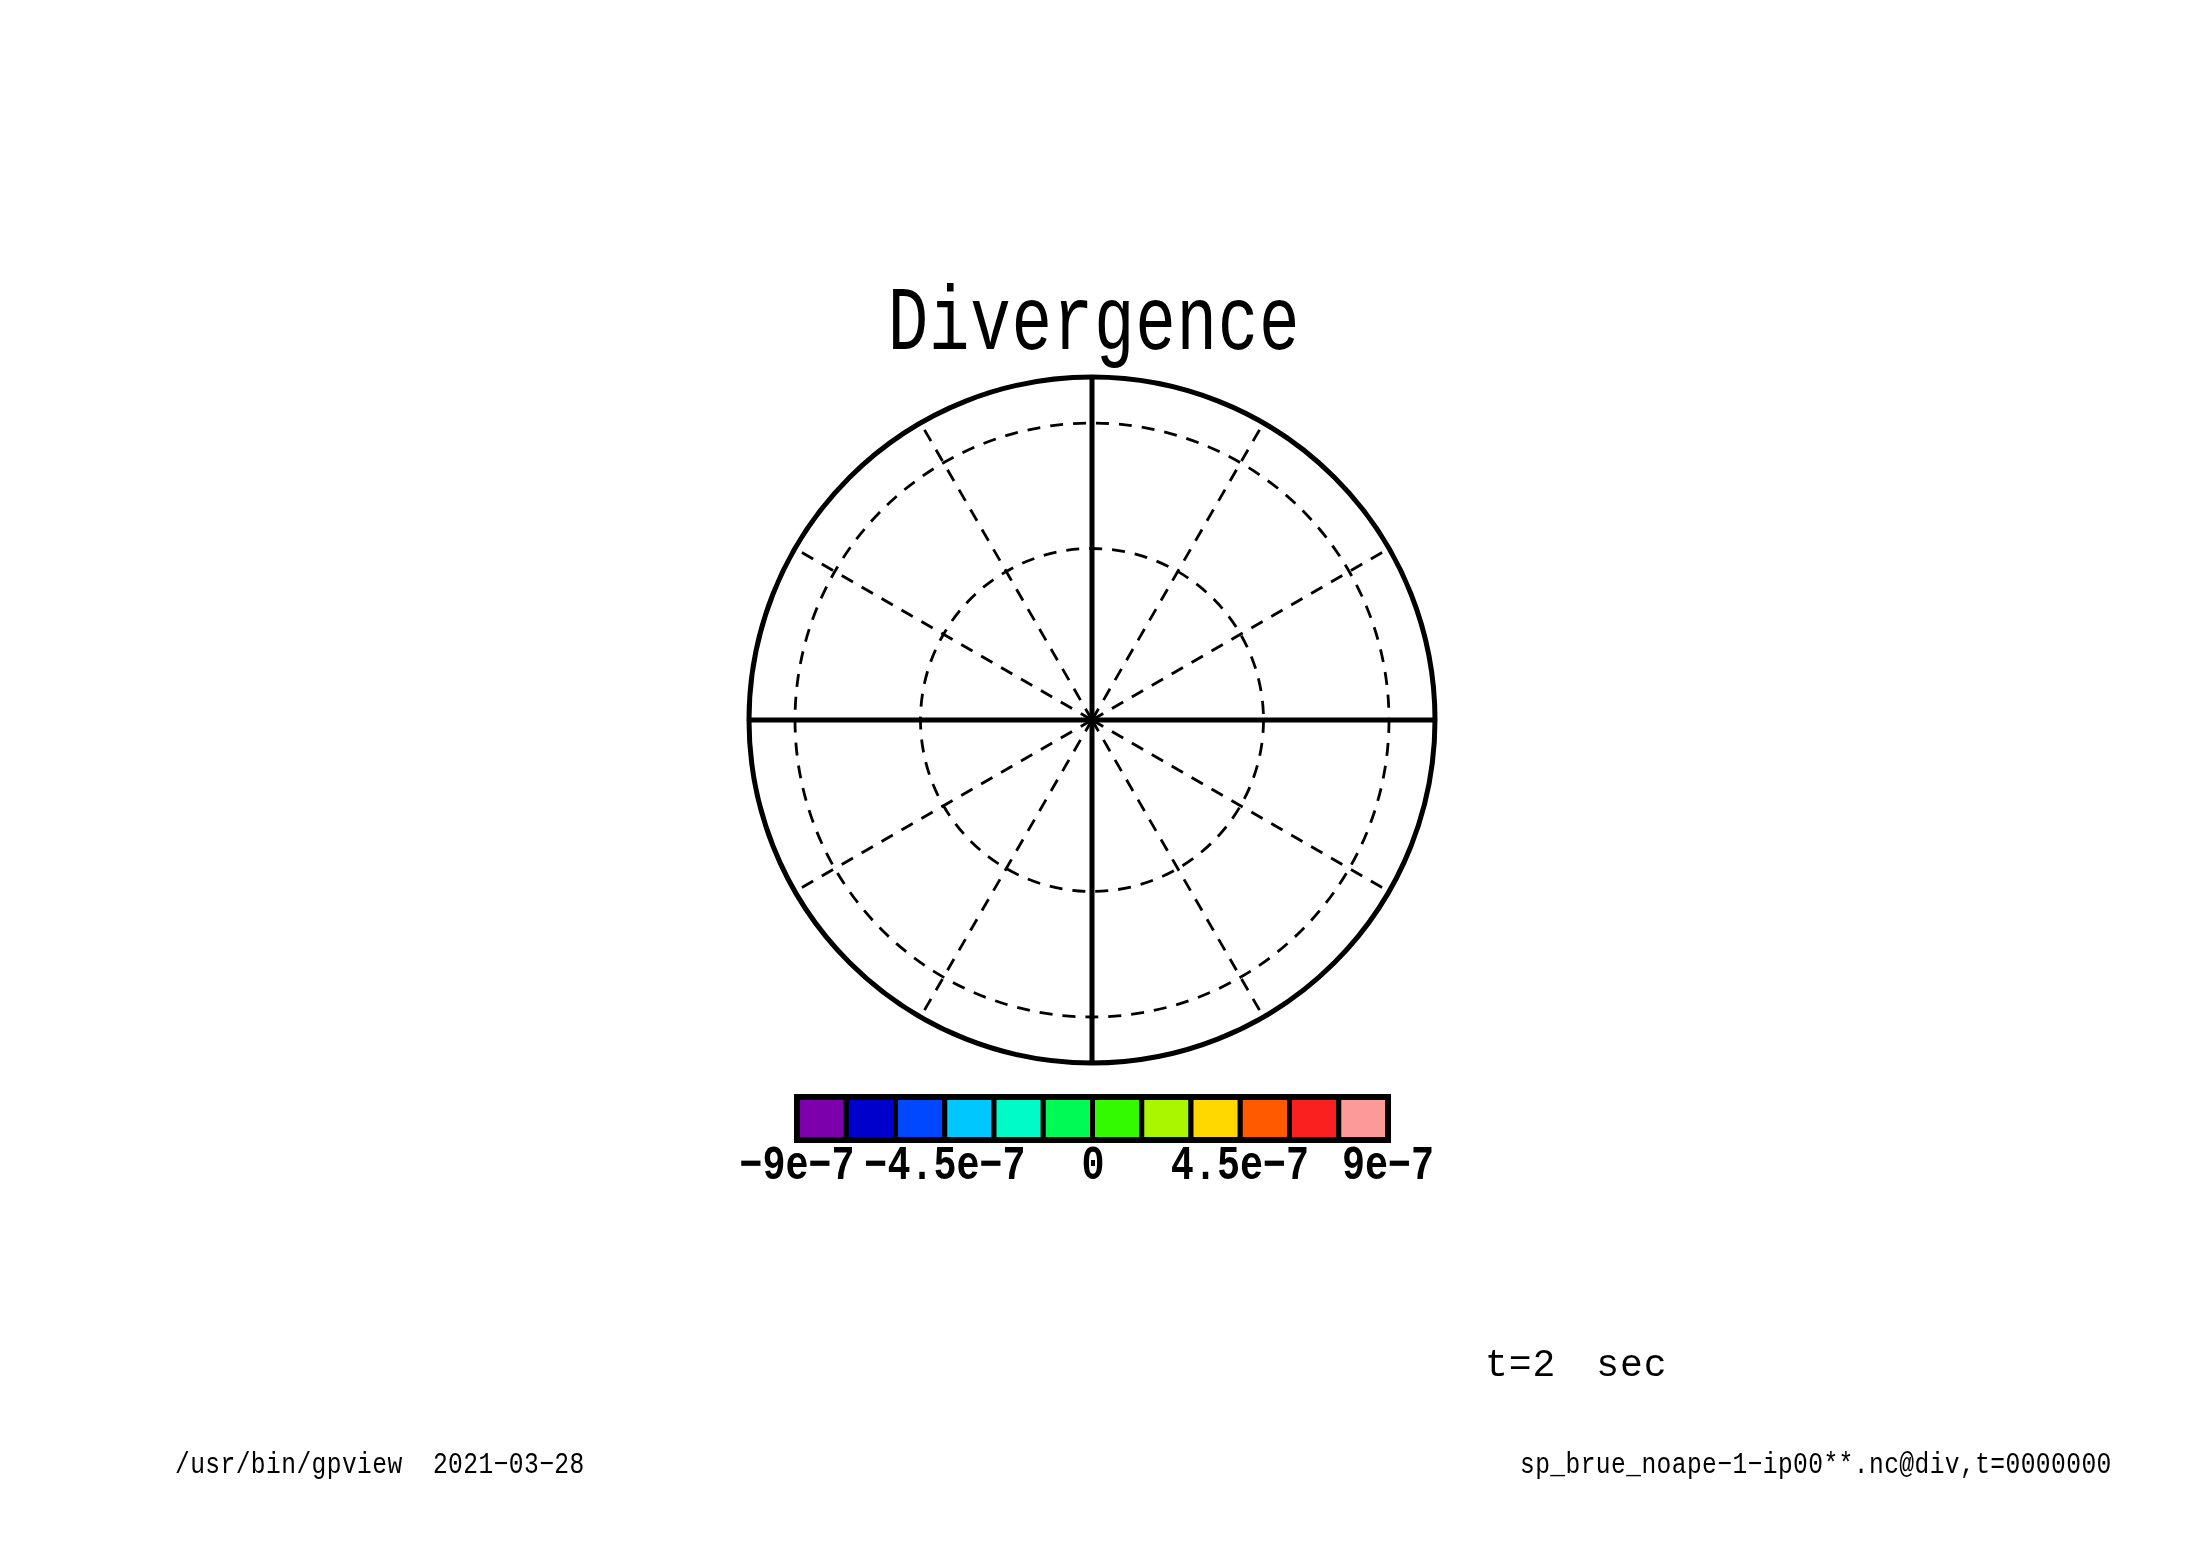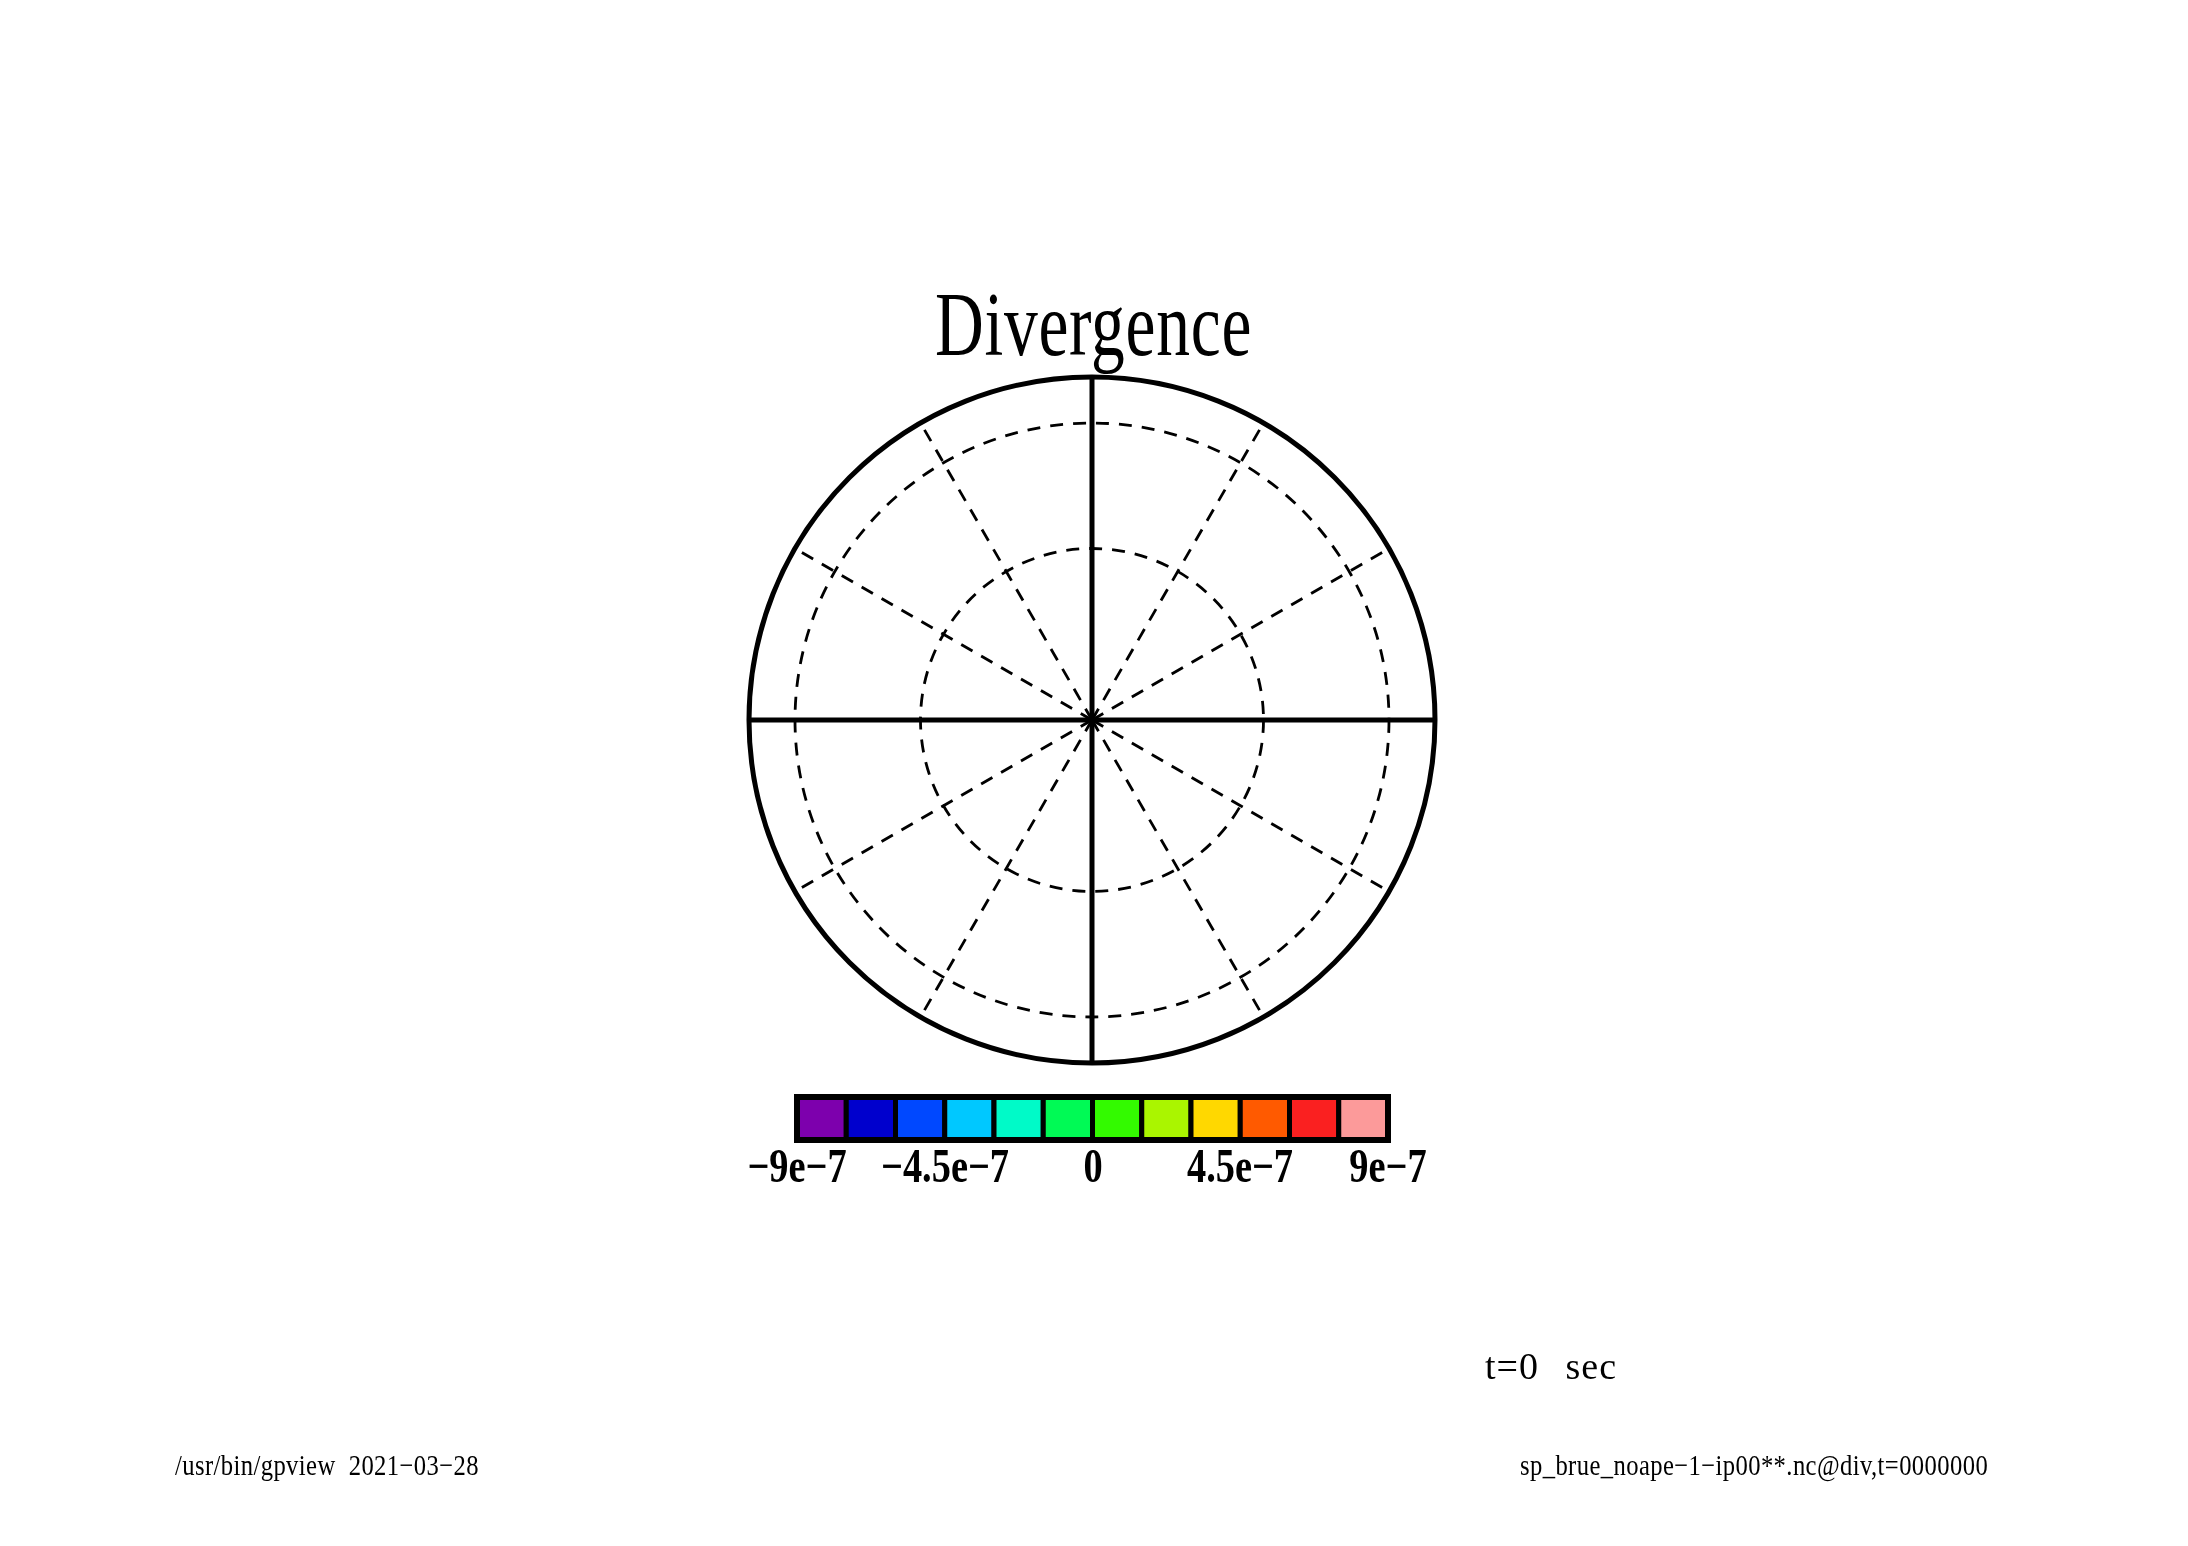--- a/index.html
+++ b/index.html
@@ -1,20 +1,20 @@
 <!DOCTYPE html>
 <html><head>
 <meta charset="utf-8">
 <style>
   html,body{margin:0;padding:0;background:#ffffff;}
   #canvas{
     position:relative;
     width:2188px;height:1546px;
     background:#ffffff;
-    font-family:Liberation Serif, serif;
+    font-family:Liberation Mono, monospace;
     color:#000;
     overflow:hidden;
   }
   .abs{position:absolute;}
   #plot-title{
     top:280px;left:0;width:2188px;
     text-align:center;
     font-size:90px;line-height:90px;
     color:#000;
     letter-spacing:1px;
@@ -94,18 +94,18 @@
       <rect x="797" y="1097" width="591" height="43" fill="none" stroke="#000" stroke-width="6"></rect>
     </g>
   </svg>
 
   <span class="abs cb-tick" style="left:797px;">−9e−7</span>
   <span class="abs cb-tick" style="left:944.75px;">−4.5e−7</span>
   <span class="abs cb-tick" style="left:1092.5px;">0</span>
   <span class="abs cb-tick" style="left:1240.25px;">4.5e−7</span>
   <span class="abs cb-tick" style="left:1388px;">9e−7</span>
 
-  <span id="time-label" class="abs">t=0 sec</span>
+  <span id="time-label" class="abs">t=2 sec</span>
 
   <span id="footer-left" class="abs footer">/usr/bin/gpview  2021−03−28</span>
   <span id="footer-right" class="abs footer">sp_brue_noape−1−ip00**.nc@div,t=0000000</span>
 
 </div>
 
 </body></html>

